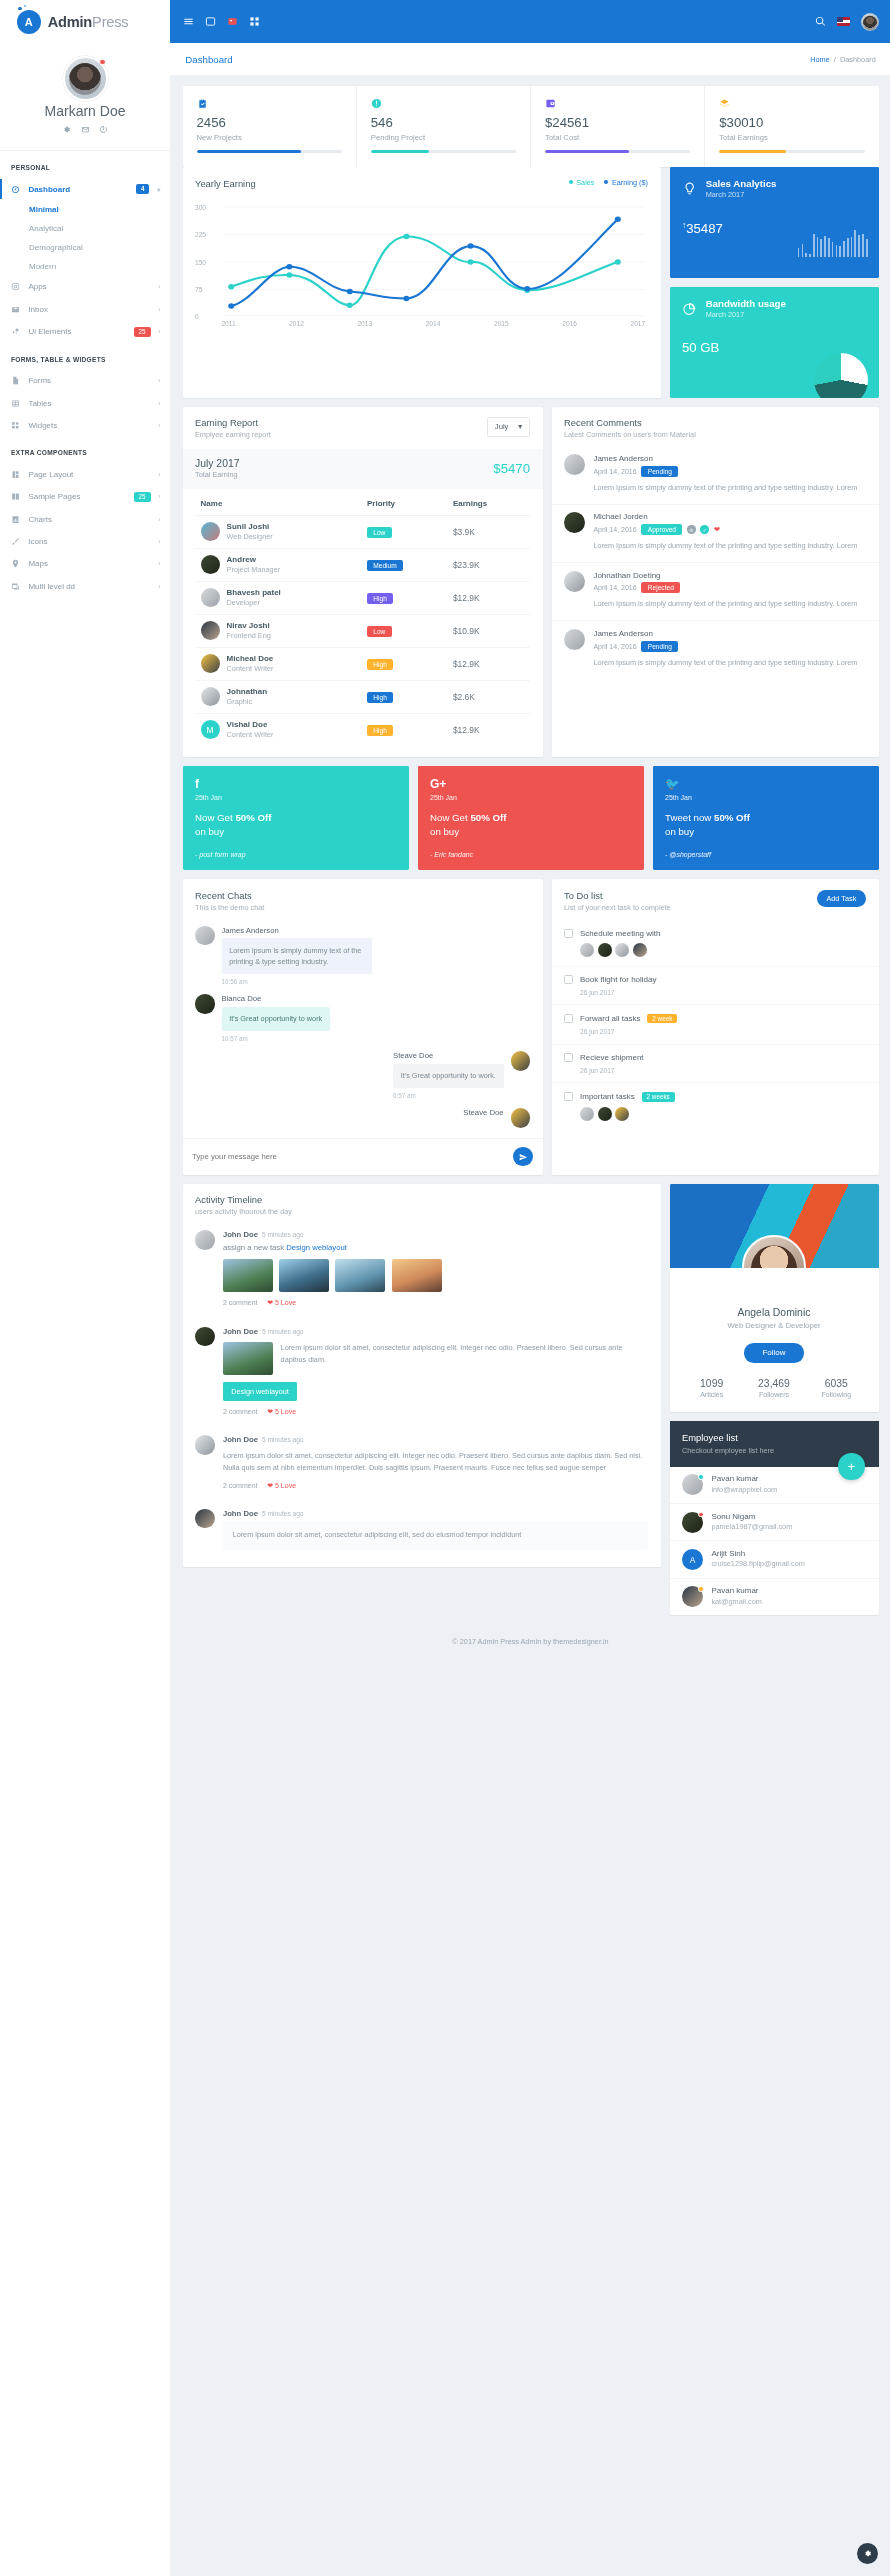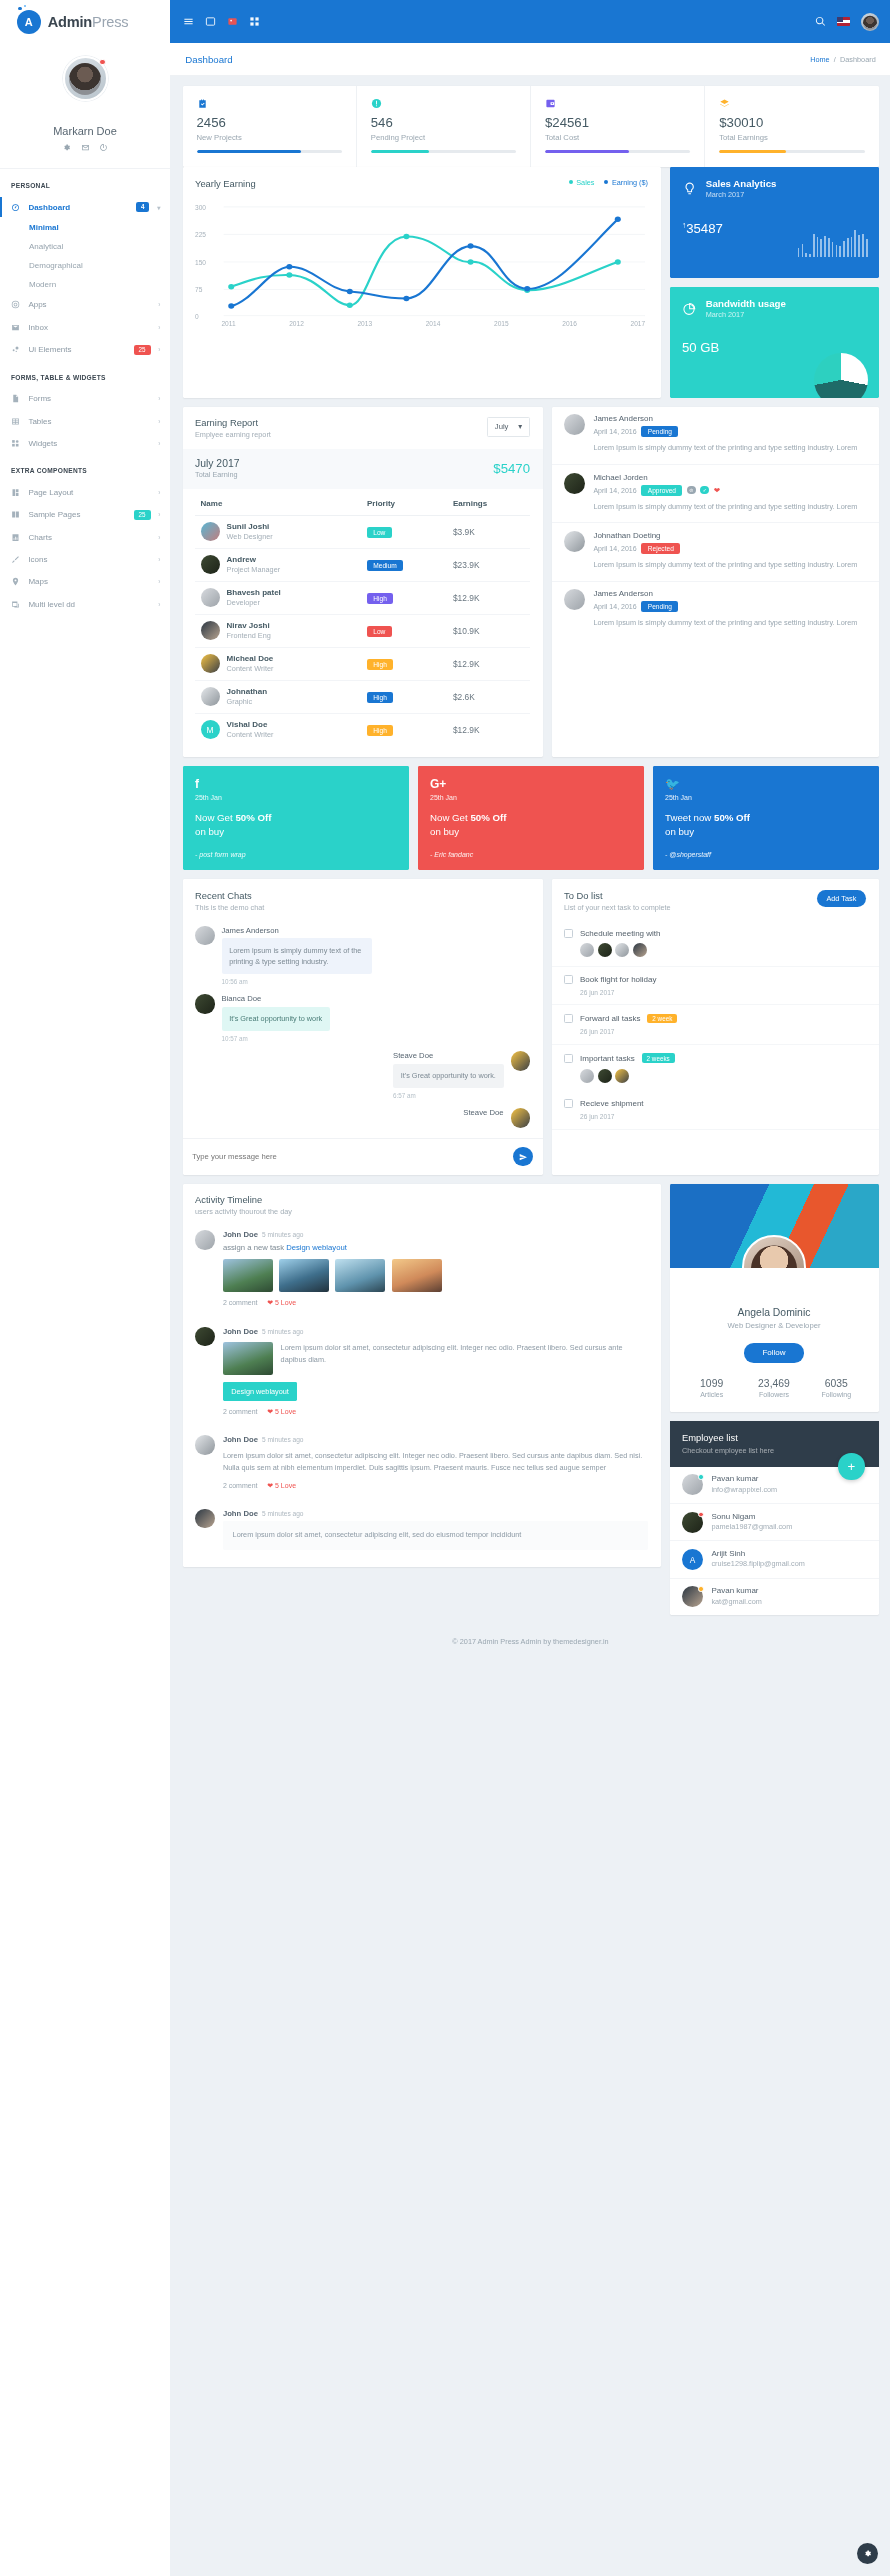--- a/index.html
+++ b/index.html
@@ -21,21 +21,21 @@
   .brand-logo:after{content:""; position:absolute; width:2.1px;height:2.1px;border-radius:50%;background:#64b5f6;top:-4.9px;left:7px;}
   .brand-text { font-size:14.6px; letter-spacing:-0.2px; }
   .brand-text b { color:#3b4650; font-weight:bold;}
   .brand-text span { color:#9aa5b1; }
   .profile-block { text-align:center; padding:12.5px 0 14px; border-bottom:0.7px solid #f0f2f5;}
   .avatar-lg { width:45px; height:45px; border-radius:50%; margin:0 auto; position:relative;
      background:linear-gradient(150deg,#d9e0e6,#b9c4cc); border:2.1px solid #fff; box-shadow:0 0 0 0.7px #e8ecf0;}
   .avatar-lg .face{position:absolute;left:50%;top:52%;transform:translate(-50%,-50%);width:32px;height:32px;border-radius:50%;
      background:radial-gradient(circle at 50% 36%, #6b5b52 0 30%, #3c3430 31% 60%, #8c8f94 61% 100%);}
   .dot-online { position:absolute; top:1.4px; right:0px; width:6.3px; height:6.3px; border-radius:50%; background:#ef5350; border:1.4px solid #fff;}
-  .profile-name { font-size:11px; margin-top:24px; color:#586671; }
+  .profile-name { font-size:14px; margin-top:2px; color:#586671; }
   .profile-icons { display:flex; justify-content:center; gap:9.7px; margin-top:5.6px; color:#99a7b1;}
   .profile-icons svg{width:9px;height:9px;fill:#99a7b1;}
   .nav-label { font-size:6.6px; font-weight:bold; letter-spacing:0.3px; color:#3b4650; padding:12.5px 0 7px 11px; }
   .nav-item { display:flex; align-items:center; gap:7.7px; padding:6.3px 9.7px 6.3px 11px; font-size:8px; color:#8d9aa5; cursor:pointer; position:relative;}
   .nav-item .ico { width:9.7px; height:9.7px; display:flex; align-items:center; justify-content:center; flex:0 0 9.7px;}
   .nav-item .ico svg{ width:9px; height:9px; fill:#a5b2bc;}
   .nav-item .lbl { flex:1; }
   .nav-item.active { color:#1976d2; font-weight:bold; }
   .nav-item.active .ico svg { fill:#1976d2; }
   .nav-item.active:before { content:""; position:absolute; left:0; top:1.4px; bottom:1.4px; width:2.1px; background:#1976d2;}
@@ -714,20 +714,24 @@
                     </td>
                   <td style="border-bottom:none"><span class="chip" style="background:#ffb22b">High</span></td>
                   <td class="earn" style="border-bottom:none">$12.9K</td>
                 </tr>
               </tbody>
             </table>
           </div>
         </div>
 
         <div class="card" style="width:327px;flex:0 0 327px">
+          <div style="padding:10.4px 12.5px 7px">
+            <div class="sec-t">Recent Comments</div>
+            <div class="sec-s">Latest Comments on users from Material</div>
+          </div>
           <div class="cm">
             <div class="av t3"></div>
             <div>
               <div class="cm-n">James Anderson</div>
               <div class="cm-meta">
                 <span>April 14, 2016</span>
                 <span class="chip" style="background:#1976d2">Pending</span>
               </div>
               <div class="cm-txt">Lorem Ipsum is simply dummy text of the printing and type setting industry. Lorem</div>
             </div>
@@ -868,38 +872,38 @@
             <div class="todo-d">26 jun 2017</div>
           </div>
           <div class="todo-item">
             <div class="todo-line">
                 <span class="cb"></span>
                 <span class="todo-t">Forward all tasks</span>
                 <span class="badge-sm" style="background:#ffb22b">2 week</span>
               </div>
             <div class="todo-d">26 jun 2017</div>
           </div>
+          <div class="todo-item">
+            <div class="todo-line">
+                <span class="cb"></span>
+                <span class="todo-t">Recieve shipment</span>
+              </div>
+            <div class="todo-d">26 jun 2017</div>
+          </div>
           <div class="todo-item" style="border-bottom:none">
             <div class="todo-line">
                 <span class="cb"></span>
                 <span class="todo-t">Important tasks</span>
                 <span class="badge-sm" style="background:#2ad2c9">2 weeks</span>
               </div>
             <div class="todo-avs">
                 <span class="av t3"></span>
                 <span class="av t2"></span>
                 <span class="av t5"></span>
               </div>
-          </div>
-          <div class="todo-item">
-            <div class="todo-line">
-                <span class="cb"></span>
-                <span class="todo-t">Recieve shipment</span>
-              </div>
-            <div class="todo-d">26 jun 2017</div>
           </div>
         </div>
       </div>
 
       <div class="row" style="align-items:flex-start">
         <div class="card er">
           <div style="padding:10.4px 12.5px 4.2px">
             <div class="sec-t">Activity Timeline</div>
             <div class="sec-s">users activity thourout the day</div>
           </div>

